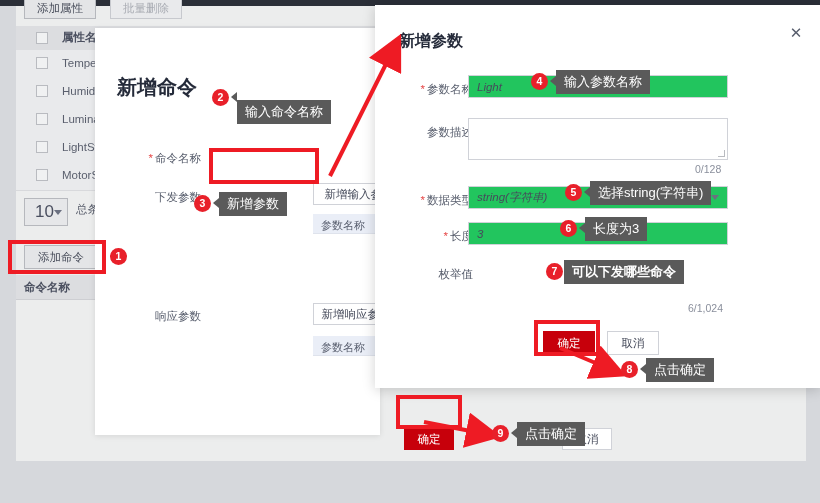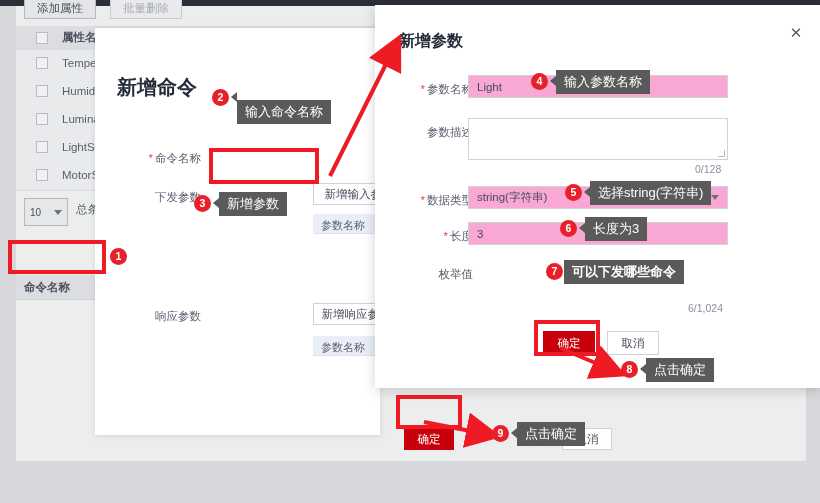--- a/index.html
+++ b/index.html
@@ -31,43 +31,43 @@
     border-bottom:1px solid #d8d9dc;background:#e9eaec;
   }
   .bg-cell{position:absolute;font-size:11.5px;color:#5a5f6d;}
   .bg-cb{
     position:absolute;width:12px;height:12px;border:1px solid #b9bbc0;background:#f0f1f2;
     box-sizing:border-box;
   }
   #bg-pagesel{
     position:absolute;left:24px;top:198px;width:44px;height:22px;
     border:1px solid #b6b8bd;background:#e6e7e9;box-sizing:border-box;
-    display:flex;align-items:center;padding:13px 5px;justify-content:space-between;
-    font-size:10px;color:#4b5060;
+    display:flex;align-items:center;padding:13px 5px;justify-content:flex-end;
+    font-size:17px;color:#4b5060;
   }
   .caret-dn{width:0;height:0;border-left:4px solid transparent;border-right:4px solid transparent;border-top:5px solid #6b7080;}
   #bg-total{position:absolute;left:76px;top:202px;font-size:11.5px;color:#5a5f6d;}
 
   #bg-cmdhead{
     position:absolute;left:16px;top:275px;width:790px;height:24px;background:#dcdde0;
     border-bottom:1px solid #cdced2;
   }
   #bg-cmdhead-lbl{position:absolute;left:24px;top:280px;font-size:11.5px;color:#4b5060;font-weight:bold;}
 
   
   #dlg-cmd{
     position:absolute;left:95px;top:28px;width:285px;height:407px;background:#fff;
     box-shadow:0 1px 6px rgba(0,0,0,.10);
   }
   #dlg-cmd-title{position:absolute;left:22px;top:46px;font-size:20px;font-weight:bold;color:#252b3a;}
   .lbl{position:absolute;font-size:11.5px;color:#575d6c;text-align:right;}
   .req-star{color:#e64646;margin-right:2px;}
   .fld{
-    position:absolute;border:1px solid #d0d2d8;background:#f9a8d4;box-sizing:border-box;
-    display:flex;align-items:center;padding:0 8px;font-size:11.5px;color:#464b5b;
+    position:absolute;border:1px solid #d0d2d8;background:#22c55e;box-sizing:border-box;
+    display:flex;align-items:center;padding:0 8px;font-size:11.5px;color:#464b5b;font-style:italic;
   }
   .ghostbtn{
     position:absolute;border:1px solid #d0d2d8;background:#fff;box-sizing:border-box;
     display:flex;align-items:center;justify-content:center;font-size:11.5px;color:#464b5b;
   }
   .minitable-head{
     position:absolute;background:#eaeef7;border-bottom:1px solid #dfe3ec;
     box-sizing:border-box;
   }
   .minitable-th{position:absolute;font-size:11px;color:#585e6e;}
@@ -156,20 +156,21 @@
   <div class="bg-row" style="top:162px;"></div>
   <div class="bg-cb" style="left:36px;top:169px;"></div>
   <div class="bg-cell" style="left:62px;top:169px;">MotorS</div>
 
   <div id="bg-pagesel">
     <span>10</span>
     <span class="caret-dn"></span>
   </div>
   <div id="bg-total">总条</div>
 
+  <div class="bg-btn" style="left:24px;top:245px;width:74px;height:24px;">添加命令</div>
 
   <div id="bg-cmdhead"></div>
   <div id="bg-cmdhead-lbl">命令名称</div>
 </div>
 
 <div id="dlg-cmd">
   <div id="dlg-cmd-title">新增命令</div>
 
   <div class="lbl" style="left:16px;top:123px;width:90px;">
     <span class="req-star">*</span><span>命令名称</span>

